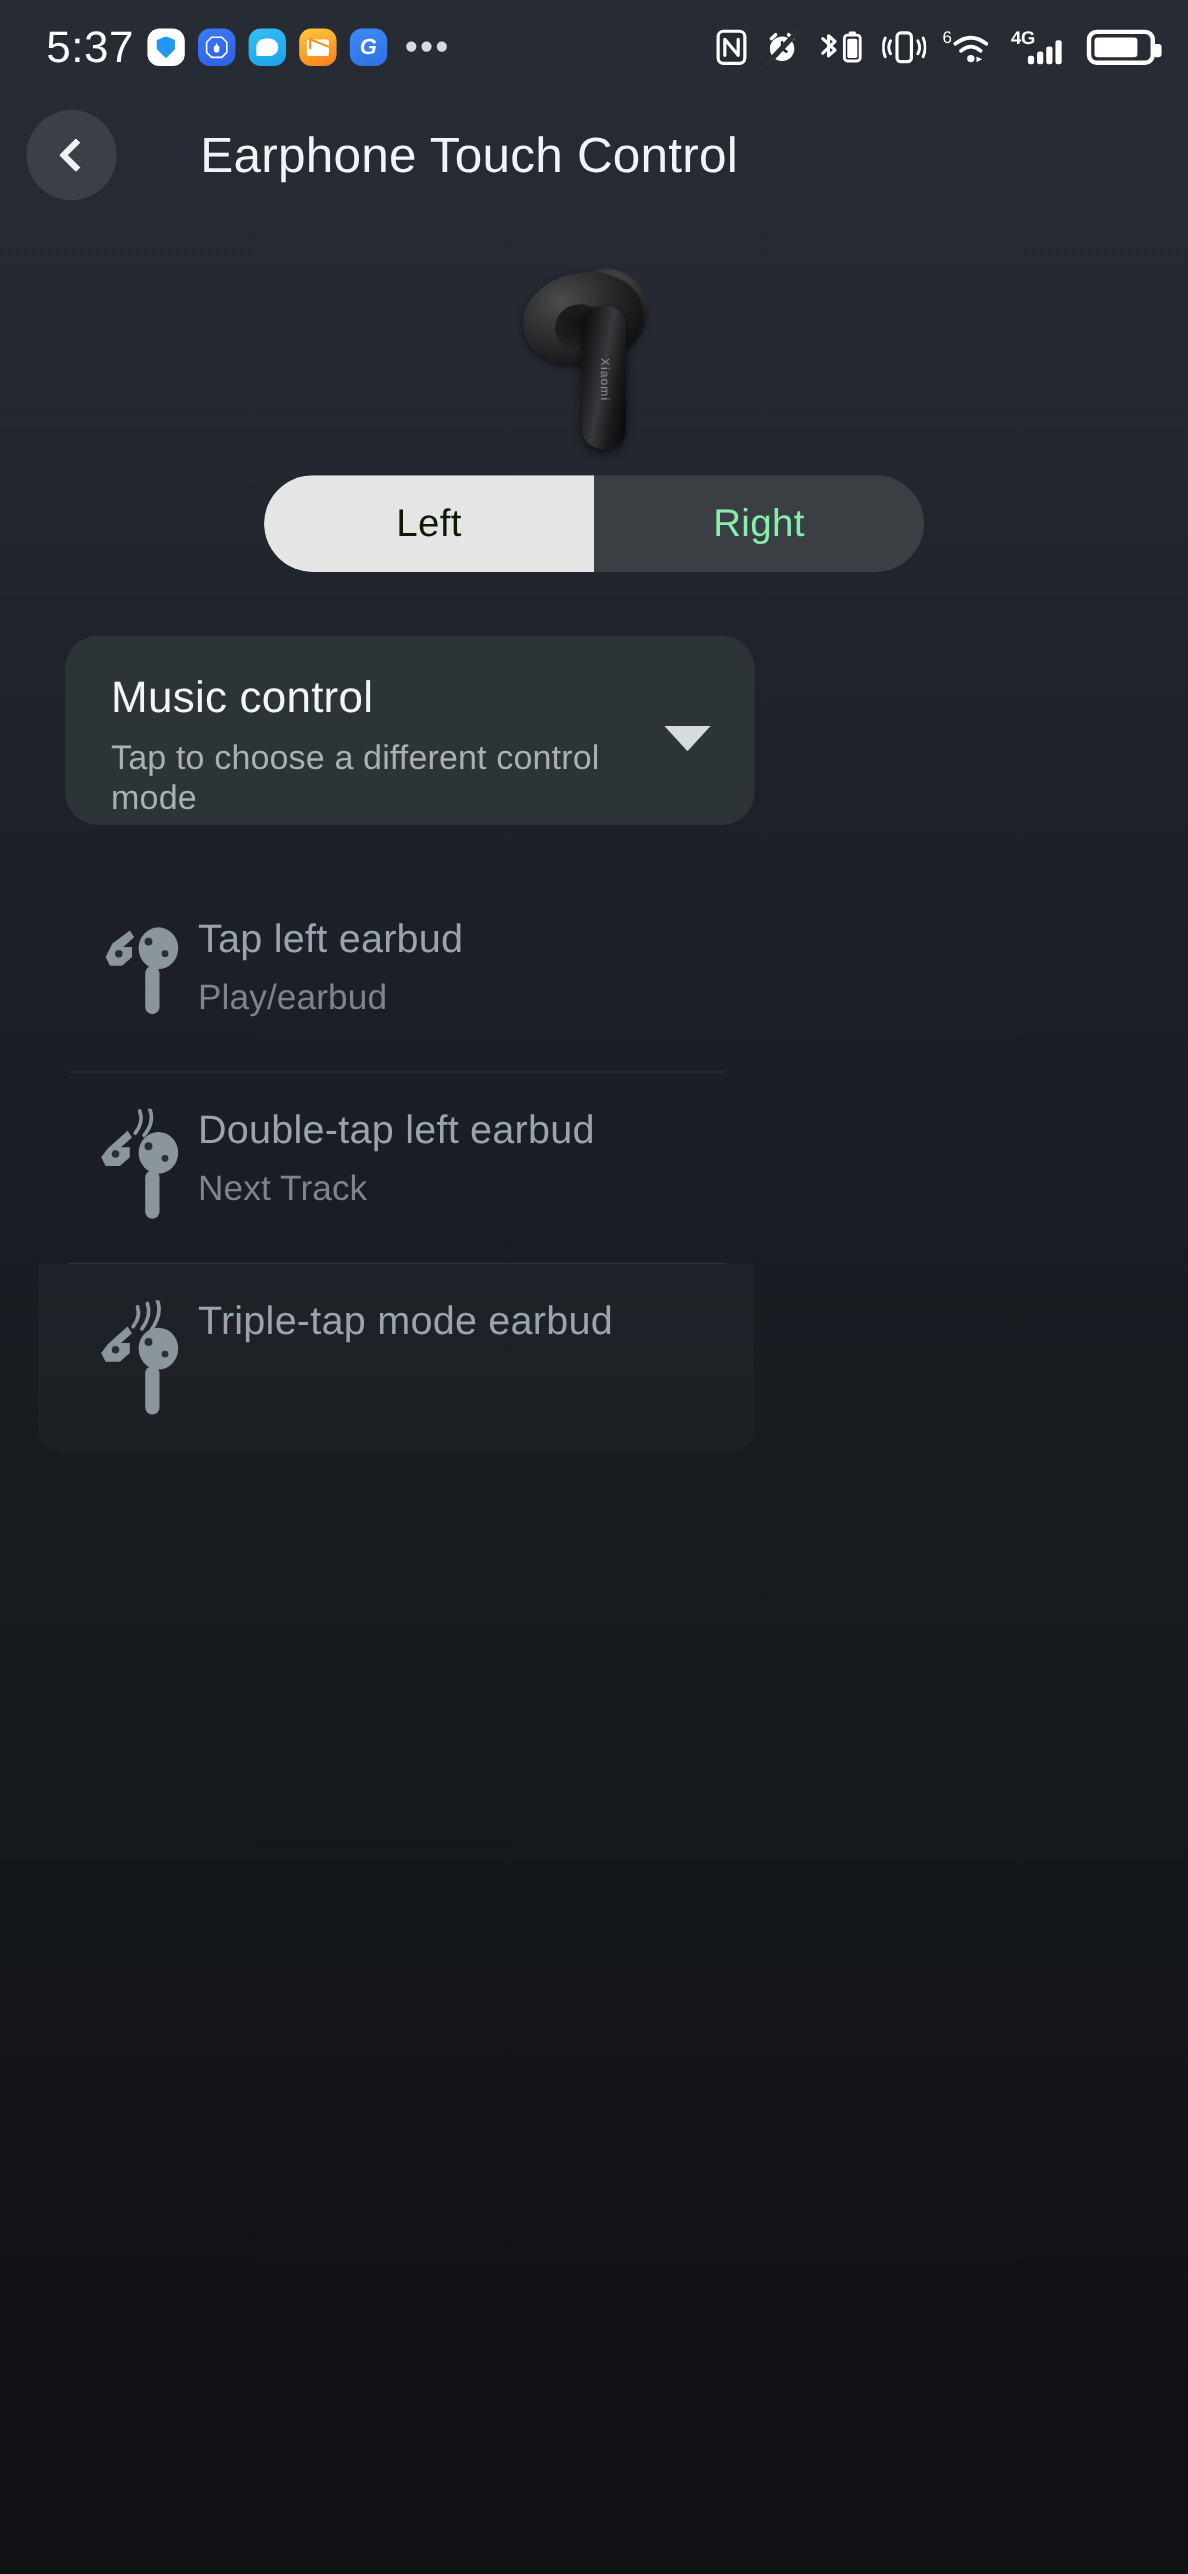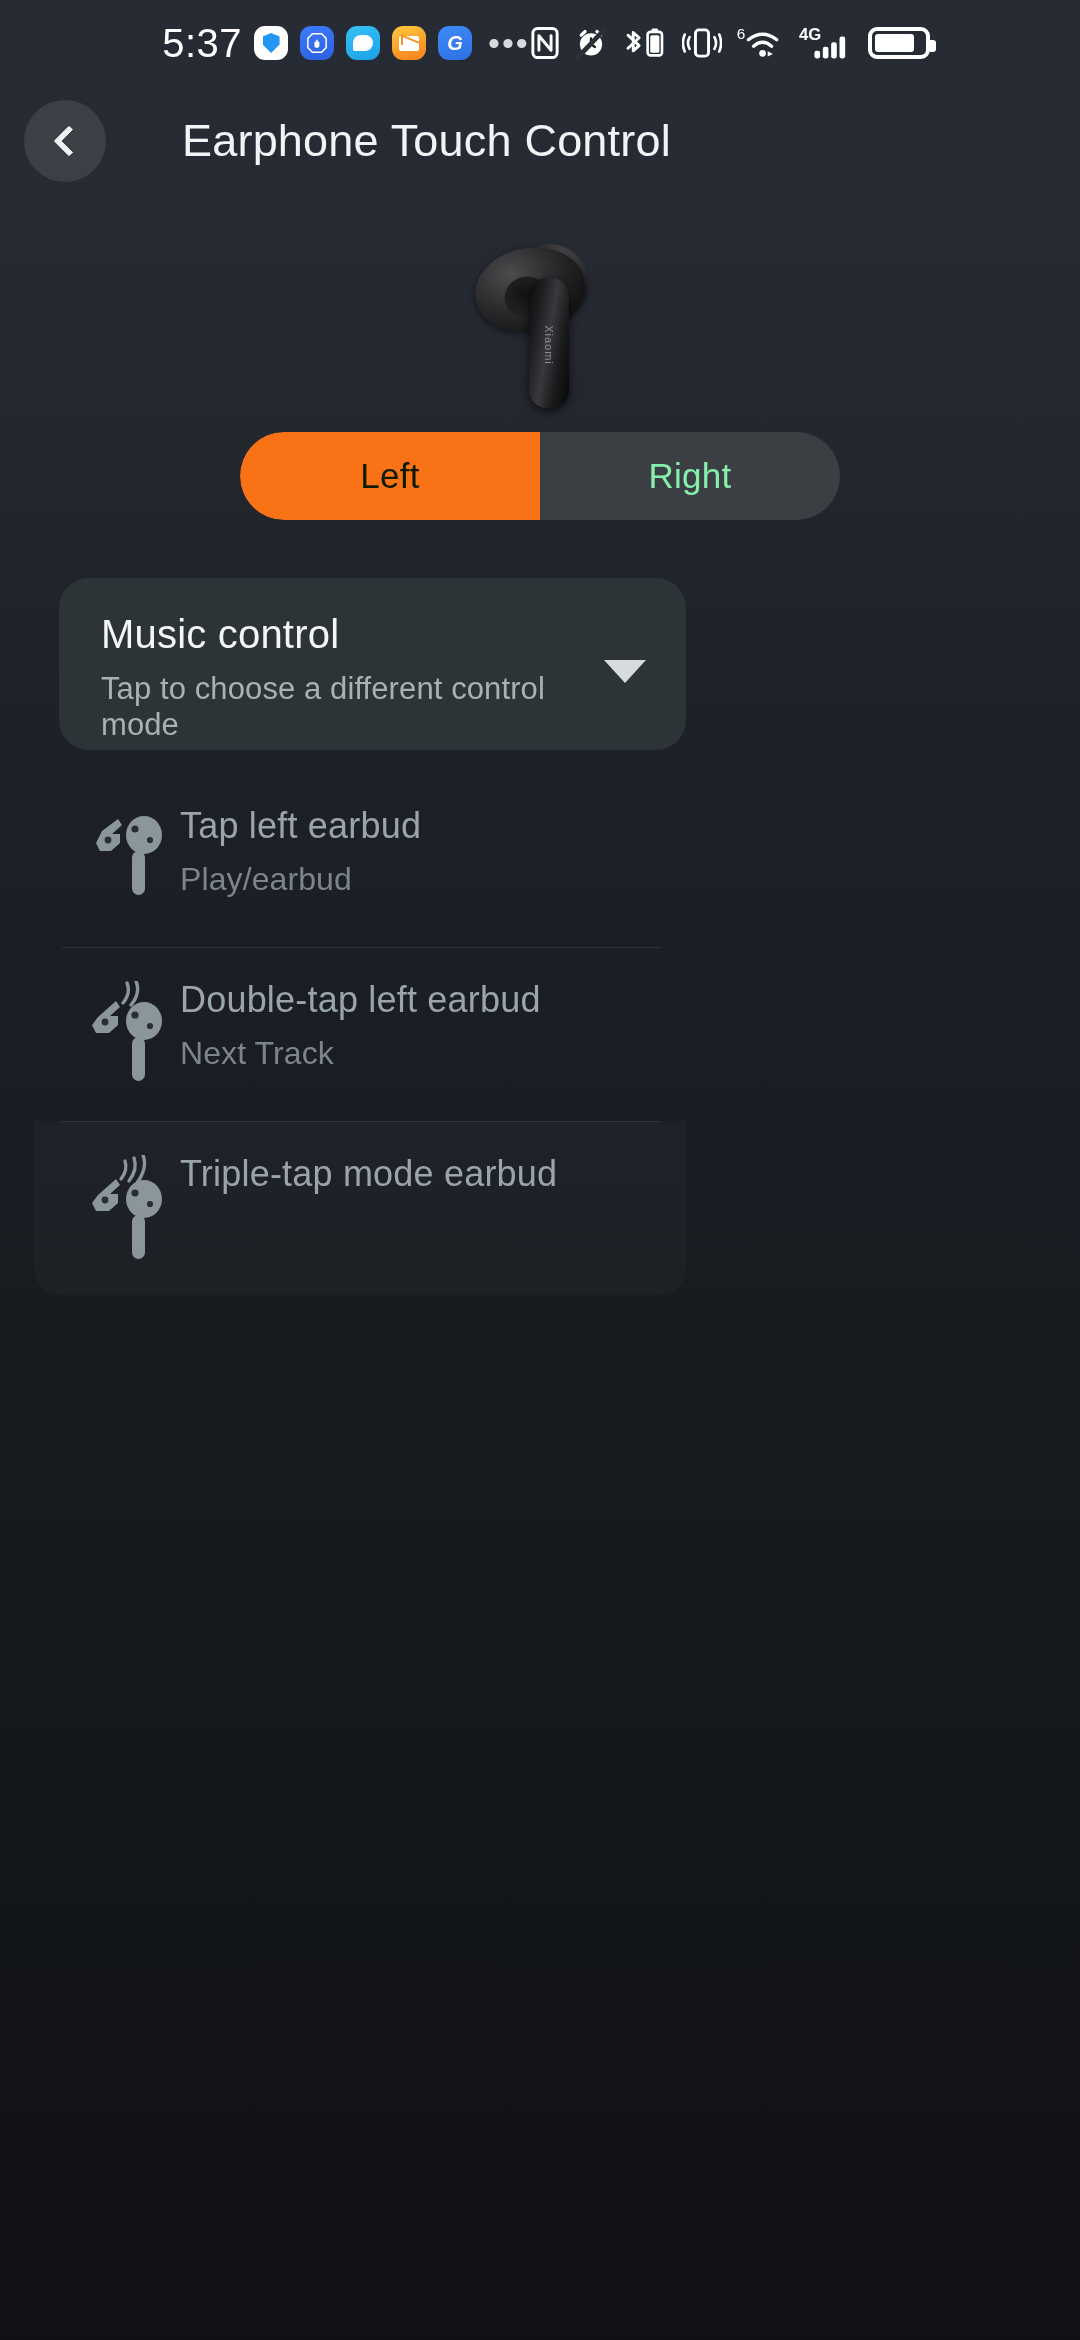--- a/index.html
+++ b/index.html
@@ -15,21 +15,21 @@
     width:1080px; height:2340px;
     background:
       linear-gradient(180deg, #272b33 0%, #262a32 8%, #23272e 18%, #1e2228 30%,
                       #1b1e24 42%, #181b20 55%, #15181c 70%, #121418 85%, #0f1114 100%);
     overflow:hidden;
   }
 
   
   .statusbar {
     position:absolute; top:0; left:0; width:1080px; height:86px;
-    display:flex; align-items:center; justify-content:center;
+    display:flex; align-items:center; justify-content:space-between;
     padding:0 30px 0 42px;
   }
   .sb-left { display:flex; align-items:center; gap:12px; }
   .sb-time {
     color:#ffffff; font-size:40px; font-weight:400;
     letter-spacing:0.5px; line-height:1;
   }
   .sb-appicon {
     width:34px; height:34px; border-radius:11px;
     display:flex; align-items:center; justify-content:center;
@@ -124,42 +124,42 @@
     display:flex; justify-content:center;
   }
   .segment {
     width:600px; height:88px; border-radius:44px;
     background:#3b3f44; display:flex; overflow:hidden;
   }
   .seg-opt {
     flex:1; display:flex; align-items:center; justify-content:center;
     font-size:35px; color:#86efac; letter-spacing:0.3px;
   }
-  .seg-opt.active { background:#f97316; color:#0e1a04; border-radius:44px 0 0 44px; }
+  .seg-opt.active { background:#e5e5e5; color:#0e1a04; border-radius:44px 0 0 44px; }
 
   
   .card {
     position:absolute; top:578px; left:59px;
     width:627px; height:172px; border-radius:30px;
     background:#2d3438;
     padding:34px 40px 0 42px;
     display:flex; justify-content:space-between; align-items:flex-start;
   }
   .card-texts { display:flex; flex-direction:column; gap:14px; }
   .card-title { color:#f4f5f6; font-size:40px; font-weight:400; letter-spacing:0.2px; }
   .card-sub { color:#aab0b4; font-size:31px; font-weight:400; letter-spacing:0.1px; }
   .card-caret {
     width:0; height:0; margin-top:48px;
     border-left:21px solid transparent; border-right:21px solid transparent;
     border-top:23px solid #d7dade;
   }
 
   
   .list {
-    position:absolute; top:773px; left:34px;
+    position:absolute; top:800px; left:34px;
     width:652px; border-radius:26px;
     overflow:hidden;
   }
   .row {
     position:relative; display:flex; align-items:flex-start;
     padding:32px 0 32px 48px; min-height:150px;
   }
   .row.highlight { background:rgba(255,255,255,0.022); }
   .row .divider {
     position:absolute; left:28px; right:26px; top:0; height:1px;

